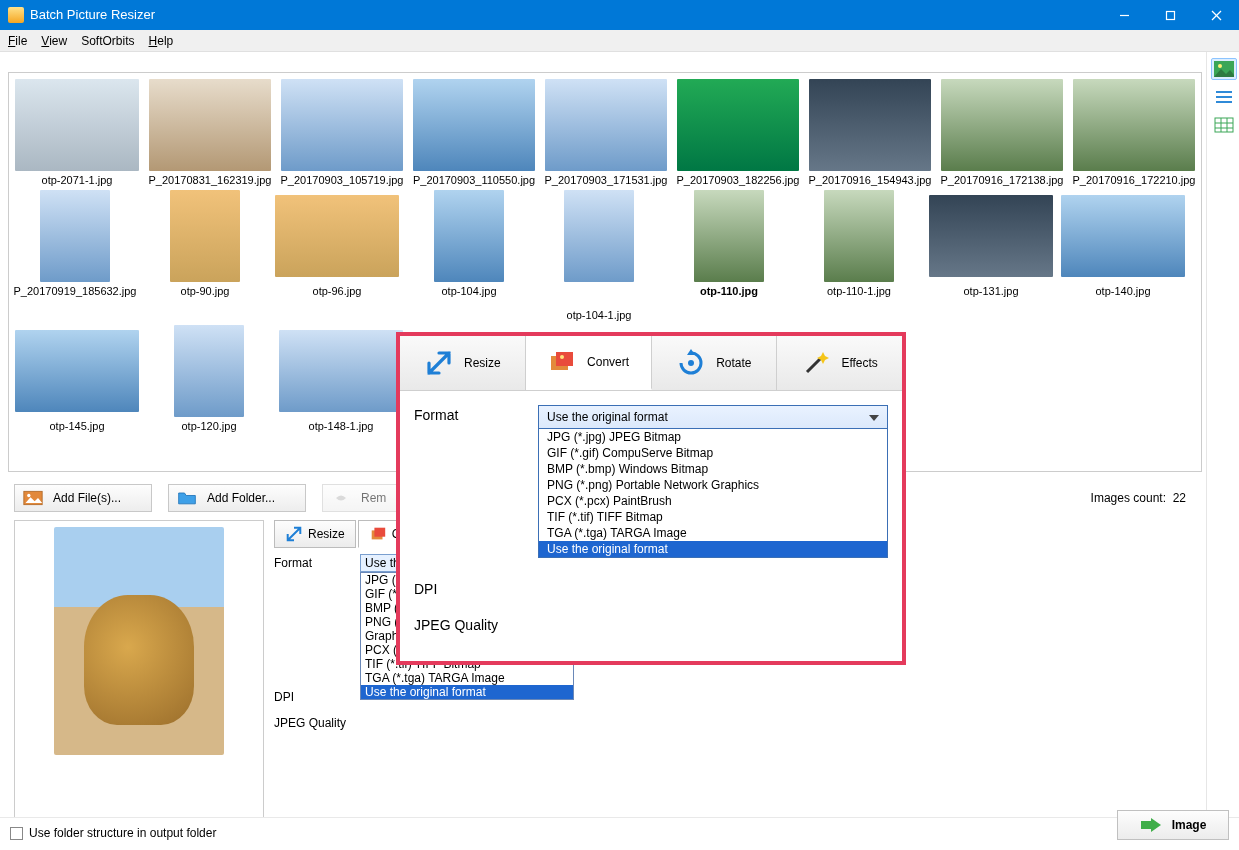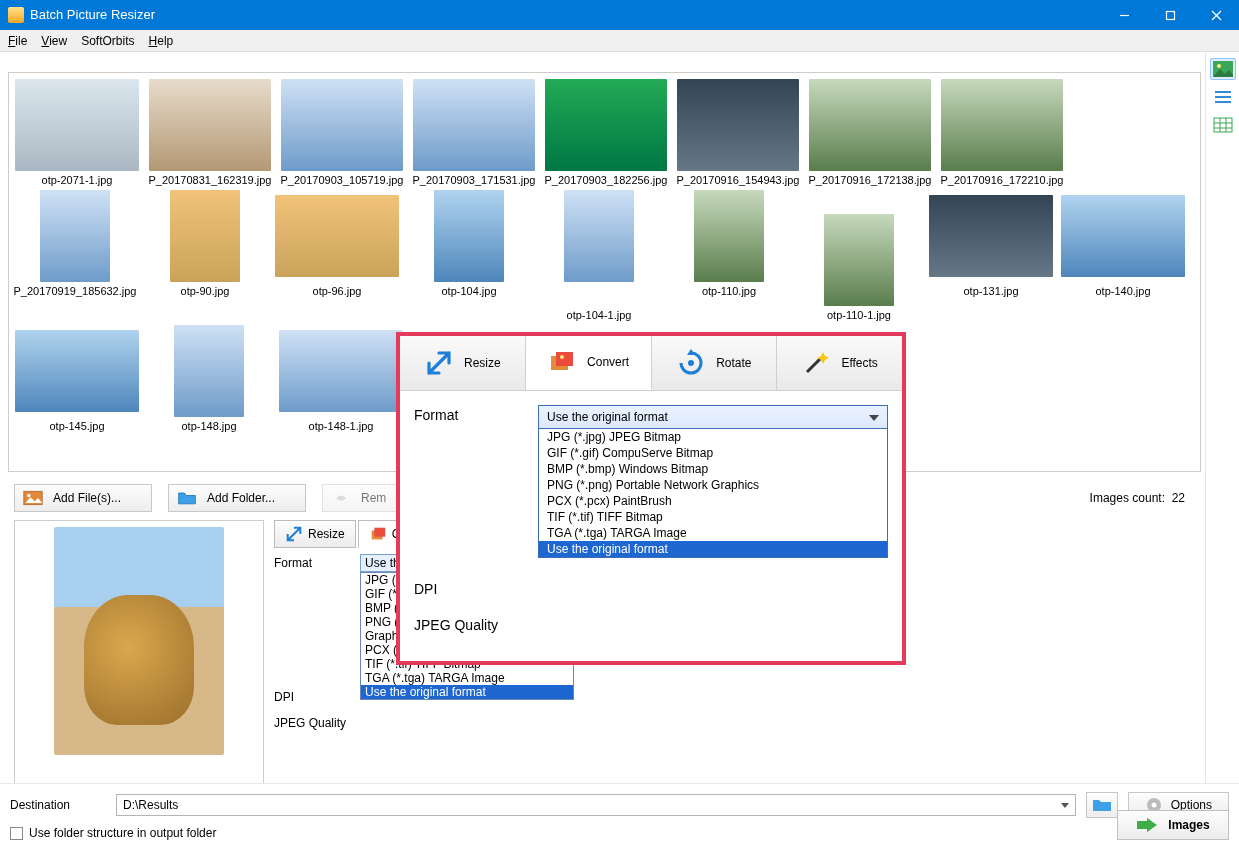--- a/index.html
+++ b/index.html
@@ -151,20 +151,26 @@
               <div class="thumb-label">P_20170831_162319.jpg</div>
             </div>
             <div class="thumb" style="width: 122px;">
               <div class="thumb-img">
                 <div class="ph-c" style="width: 122px; height: 92px;"></div>
               </div>
               <div class="thumb-label">P_20170903_105719.jpg</div>
             </div>
             <div class="thumb" style="width: 122px;">
               <div class="thumb-img">
+                <div class="ph-g" style="width: 122px; height: 92px;"></div>
+              </div>
+              <div class="thumb-label">P_20170903_110550.jpg</div>
+            </div>
+            <div class="thumb" style="width: 122px;">
+              <div class="thumb-img">
                 <div class="ph-c" style="width: 122px; height: 92px;"></div>
               </div>
               <div class="thumb-label">P_20170903_171531.jpg</div>
             </div>
             <div class="thumb" style="width: 122px;">
               <div class="thumb-img">
                 <div class="ph-f" style="width: 122px; height: 92px;"></div>
               </div>
               <div class="thumb-label">P_20170903_182256.jpg</div>
             </div>
@@ -211,27 +217,27 @@
                 <div class="ph-g" style="width: 70px; height: 92px;"></div>
               </div>
               <div class="thumb-label">otp-104.jpg</div>
             </div>
             <div class="thumb" style="width: 120px; gap: 27px;">
               <div class="thumb-img">
                 <div class="ph-c" style="width: 70px; height: 92px;"></div>
               </div>
               <div class="thumb-label">otp-104-1.jpg</div>
             </div>
-            <div class="thumb" style="width: 120px;">
+            <div class="thumb" style="width: 120px; font-weight: bold;">
               <div class="thumb-img">
                 <div class="ph-d" style="width: 70px; height: 92px;"></div>
               </div>
               <div class="thumb-label">otp-110.jpg</div>
             </div>
-            <div class="thumb" style="width: 120px; margin-top: 24px;">
+            <div class="thumb" style="width: 120px;">
               <div class="thumb-img">
                 <div class="ph-d" style="width: 70px; height: 92px;"></div>
               </div>
               <div class="thumb-label">otp-110-1.jpg</div>
             </div>
             <div class="thumb" style="width: 124px;">
               <div class="thumb-img">
                 <div class="ph-e" style="width: 124px; height: 82px;"></div>
               </div>
               <div class="thumb-label">otp-131.jpg</div>
@@ -247,21 +253,21 @@
             <div class="thumb" style="width: 124px;">
               <div class="thumb-img">
                 <div class="ph-g" style="width: 124px; height: 82px;"></div>
               </div>
               <div class="thumb-label">otp-145.jpg</div>
             </div>
             <div class="thumb" style="width: 120px;">
               <div class="thumb-img">
                 <div class="ph-c" style="width: 70px; height: 92px;"></div>
               </div>
-              <div class="thumb-label">otp-148.jpg</div>
+              <div class="thumb-label">otp-120.jpg</div>
             </div>
             <div class="thumb" style="width: 124px;">
               <div class="thumb-img">
                 <div class="ph-c" style="width: 124px; height: 82px;"></div>
               </div>
               <div class="thumb-label">otp-148-1.jpg</div>
             </div>
           </div>
         </div>
     </div>
@@ -360,48 +366,30 @@
           <line x1="1" y1="6" x2="19" y2="6"></line>
           <line x1="1" y1="11" x2="19" y2="11"></line>
           <line x1="7" y1="1" x2="7" y2="15"></line>
           <line x1="13" y1="1" x2="13" y2="15"></line>
         </svg>
     </div>
   </div>
 </div>
 
 <div class="bottom">
-  <div class="dest-row">
-    <div class="lbl">Destination</div>
-    <div class="dest-input">
-      <span>D:\Results</span>
-    </div>
-    <div class="sq-btn">
-      <svg width="20" height="16" viewBox="0 0 20 16">
-          <path d="M1 3 H7 L9 5 H19 V14 H1 Z" fill="#3ea0e8"></path>
-        </svg>
-    </div>
-    <div class="opt-btn">
-      <svg width="18" height="18" viewBox="0 0 18 18">
-          <circle cx="9" cy="9" r="7" fill="#bcbcbc"></circle>
-          <circle cx="9" cy="9" r="2.5" fill="#fff"></circle>
-        </svg>
-      <span>Options</span>
-    </div>
-  </div>
   <div class="chk-row">
     <div class="chk"></div>
     <span>Use folder structure in output folder</span>
   </div>
   <div class="start-btn">
     <svg width="22" height="18" viewBox="0 0 22 18">
         <rect x="1" y="5" width="10" height="8" fill="#3fae49"></rect>
         <path d="M11 2 L21 9 L11 16 Z" fill="#3fae49"></path>
       </svg>
-    <span>Images</span>
+    <span>Image</span>
   </div>
 </div>
 
 <div class="callout">
   <div class="callout-tabs">
     <div class="ctab">
       <svg class="cicon" viewBox="0 0 30 30">
           <path d="M5 25 L25 5 M5 15 V25 H15 M25 15 V5 H15" stroke="#1e7fd6" stroke-width="3.2" fill="none" stroke-linecap="round"></path>
         </svg>
       <span>Resize</span>

